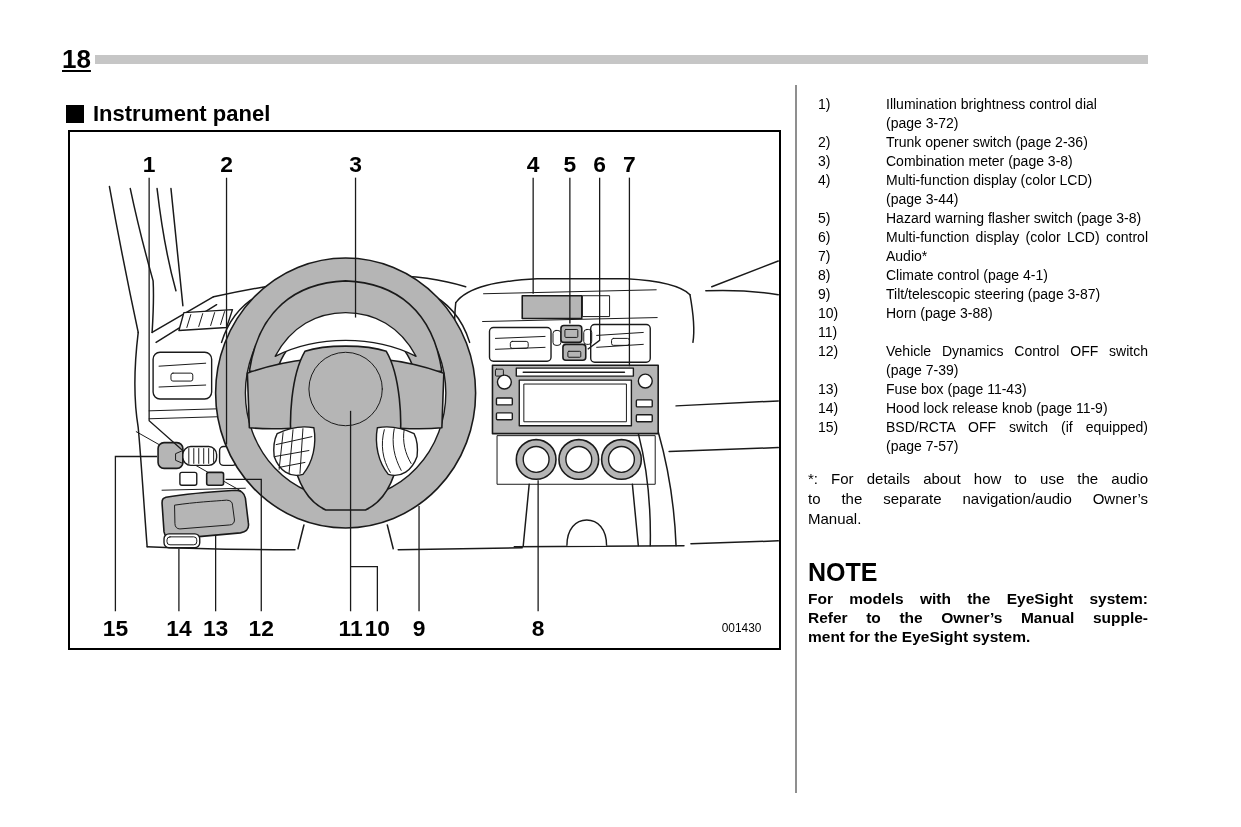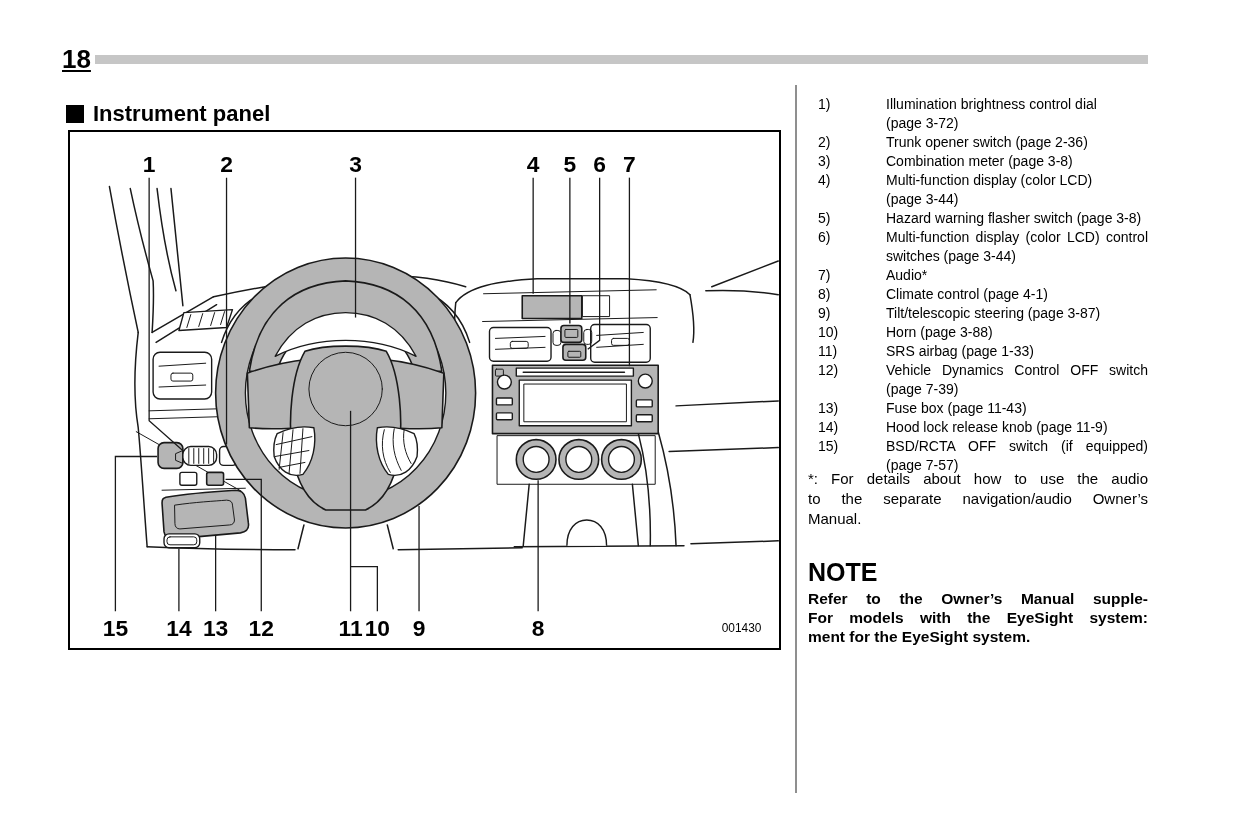--- a/index.html
+++ b/index.html
@@ -253,21 +253,20 @@
     <div class="li">
       <span class="n">5)</span>
       <div class="tx">
         <div>Hazard warning flasher switch (page 3-8)</div>
       </div>
     </div>
     <div class="li">
       <span class="n">6)</span>
       <div class="tx">
         <div class="jl">Multi-function display (color LCD) control</div>
-        <div>switches (page 3-44)</div>
       </div>
     </div>
     <div class="li">
       <span class="n">7)</span>
       <div class="tx">
         <div>Audio*</div>
       </div>
     </div>
     <div class="li">
       <span class="n">8)</span>
@@ -282,23 +281,20 @@
       </div>
     </div>
     <div class="li">
       <span class="n">10)</span>
       <div class="tx">
         <div>Horn (page 3-88)</div>
       </div>
     </div>
     <div class="li">
       <span class="n">11)</span>
-      <div class="tx">
-        <div>SRS airbag (page 1-33)</div>
-      </div>
     </div>
     <div class="li">
       <span class="n">12)</span>
       <div class="tx">
         <div class="jl">Vehicle Dynamics Control OFF switch</div>
         <div>(page 7-39)</div>
       </div>
     </div>
     <div class="li">
       <span class="n">13)</span>
@@ -322,16 +318,16 @@
   </div>
 
 <div class="abs" id="footnote">
     <div class="jl">*: For details about how to use the audio</div>
     <div class="jl">to the separate navigation/audio Owner’s</div>
     <div>Manual.</div>
   </div>
 
 <div class="abs" id="note-title">NOTE</div>
 <div class="abs" id="note-body">
+    <div class="jl">For models with the EyeSight system:</div>
     <div class="jl">Refer to the Owner’s Manual supple-</div>
-    <div class="jl">For models with the EyeSight system:</div>
     <div>ment for the EyeSight system.</div>
   </div>
 
 </body></html>

